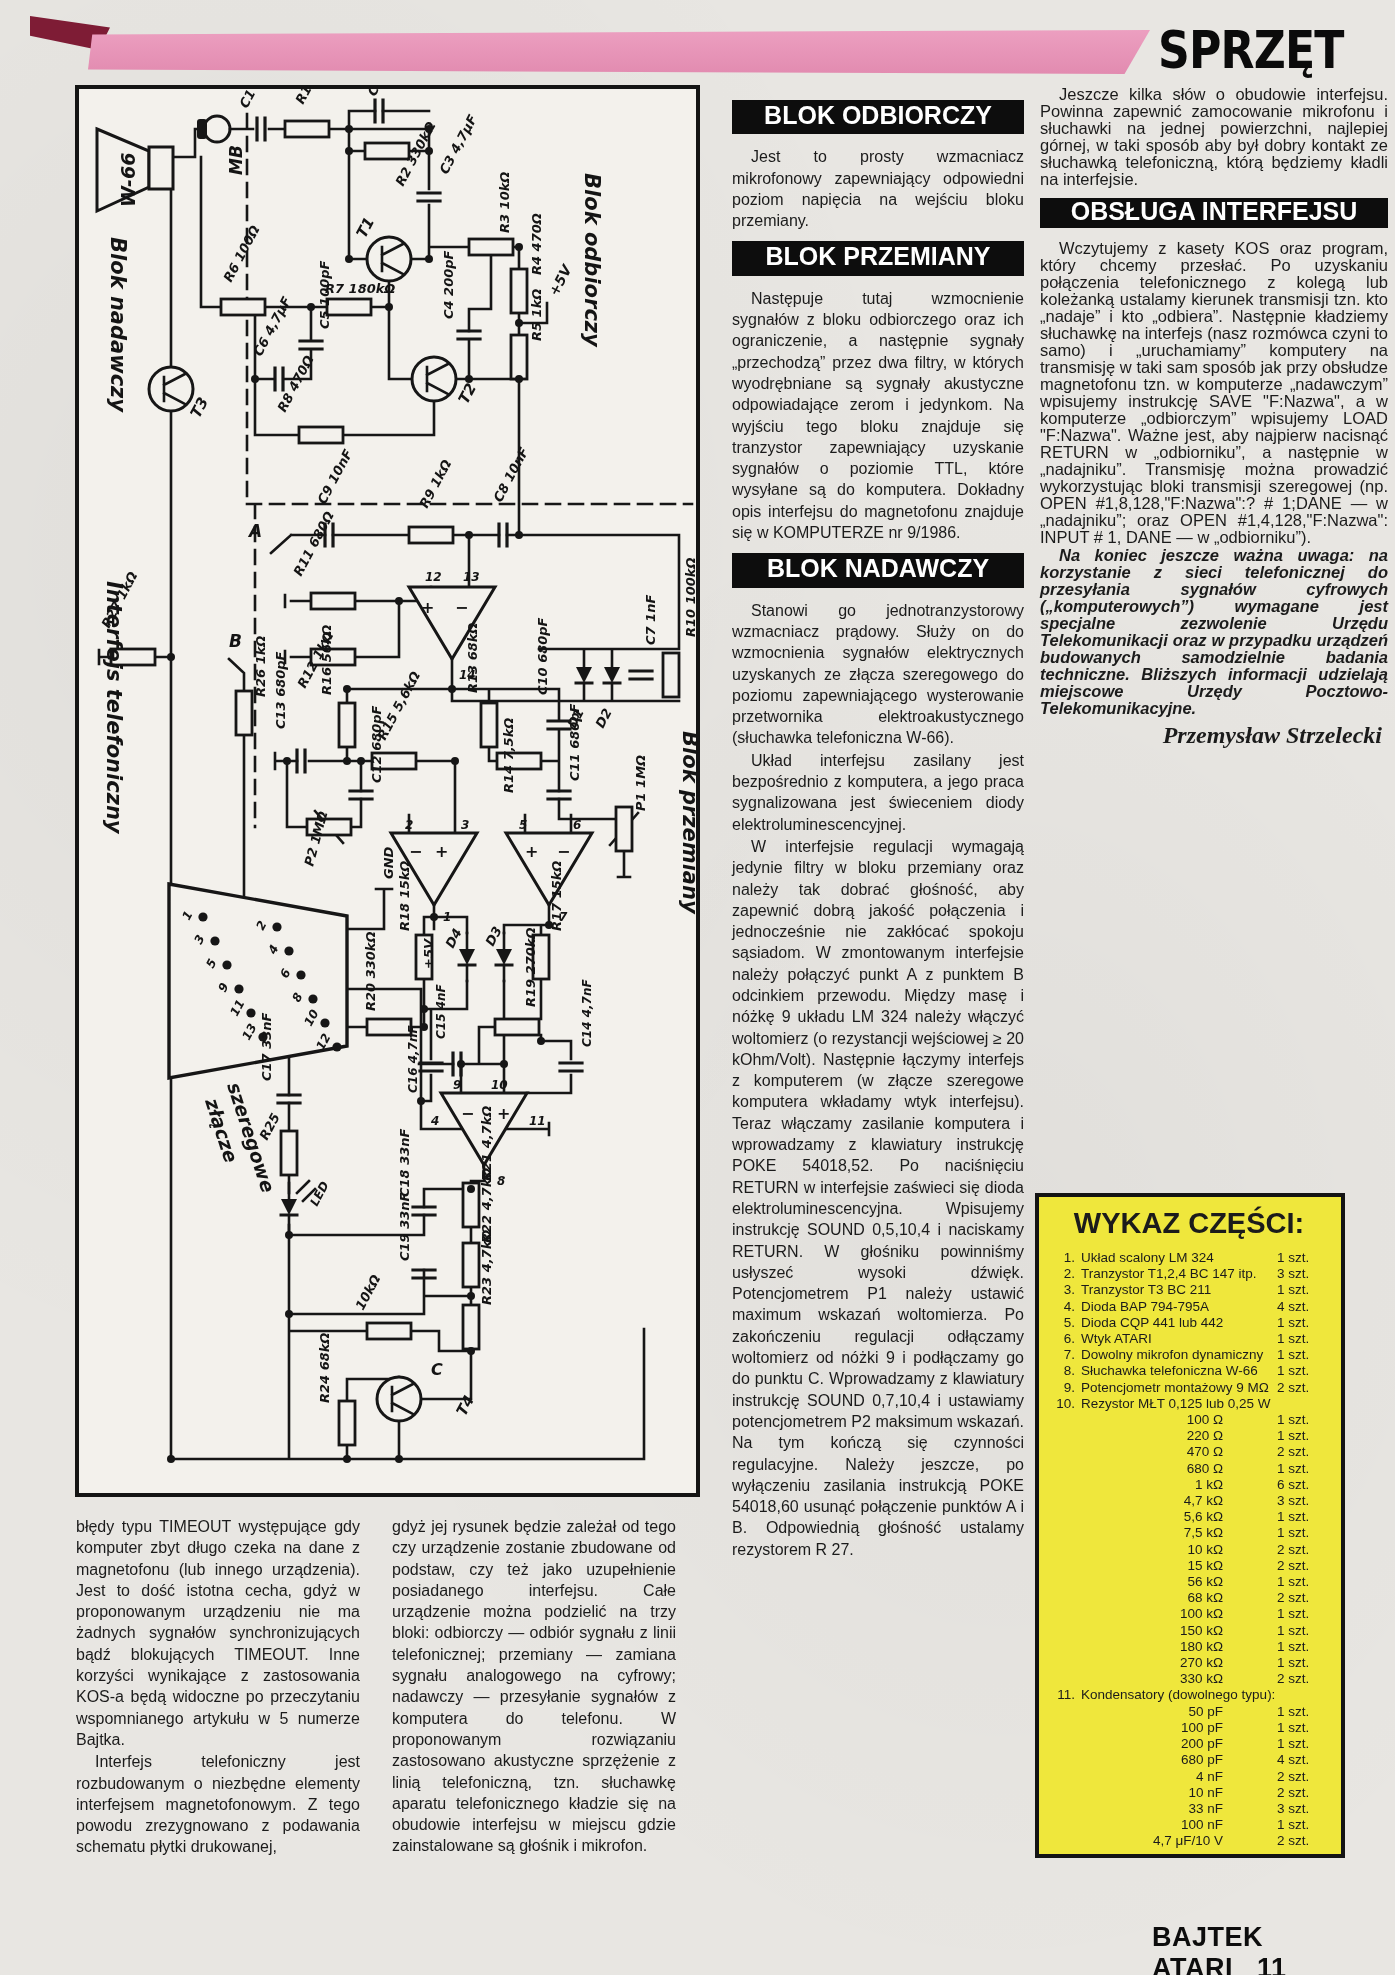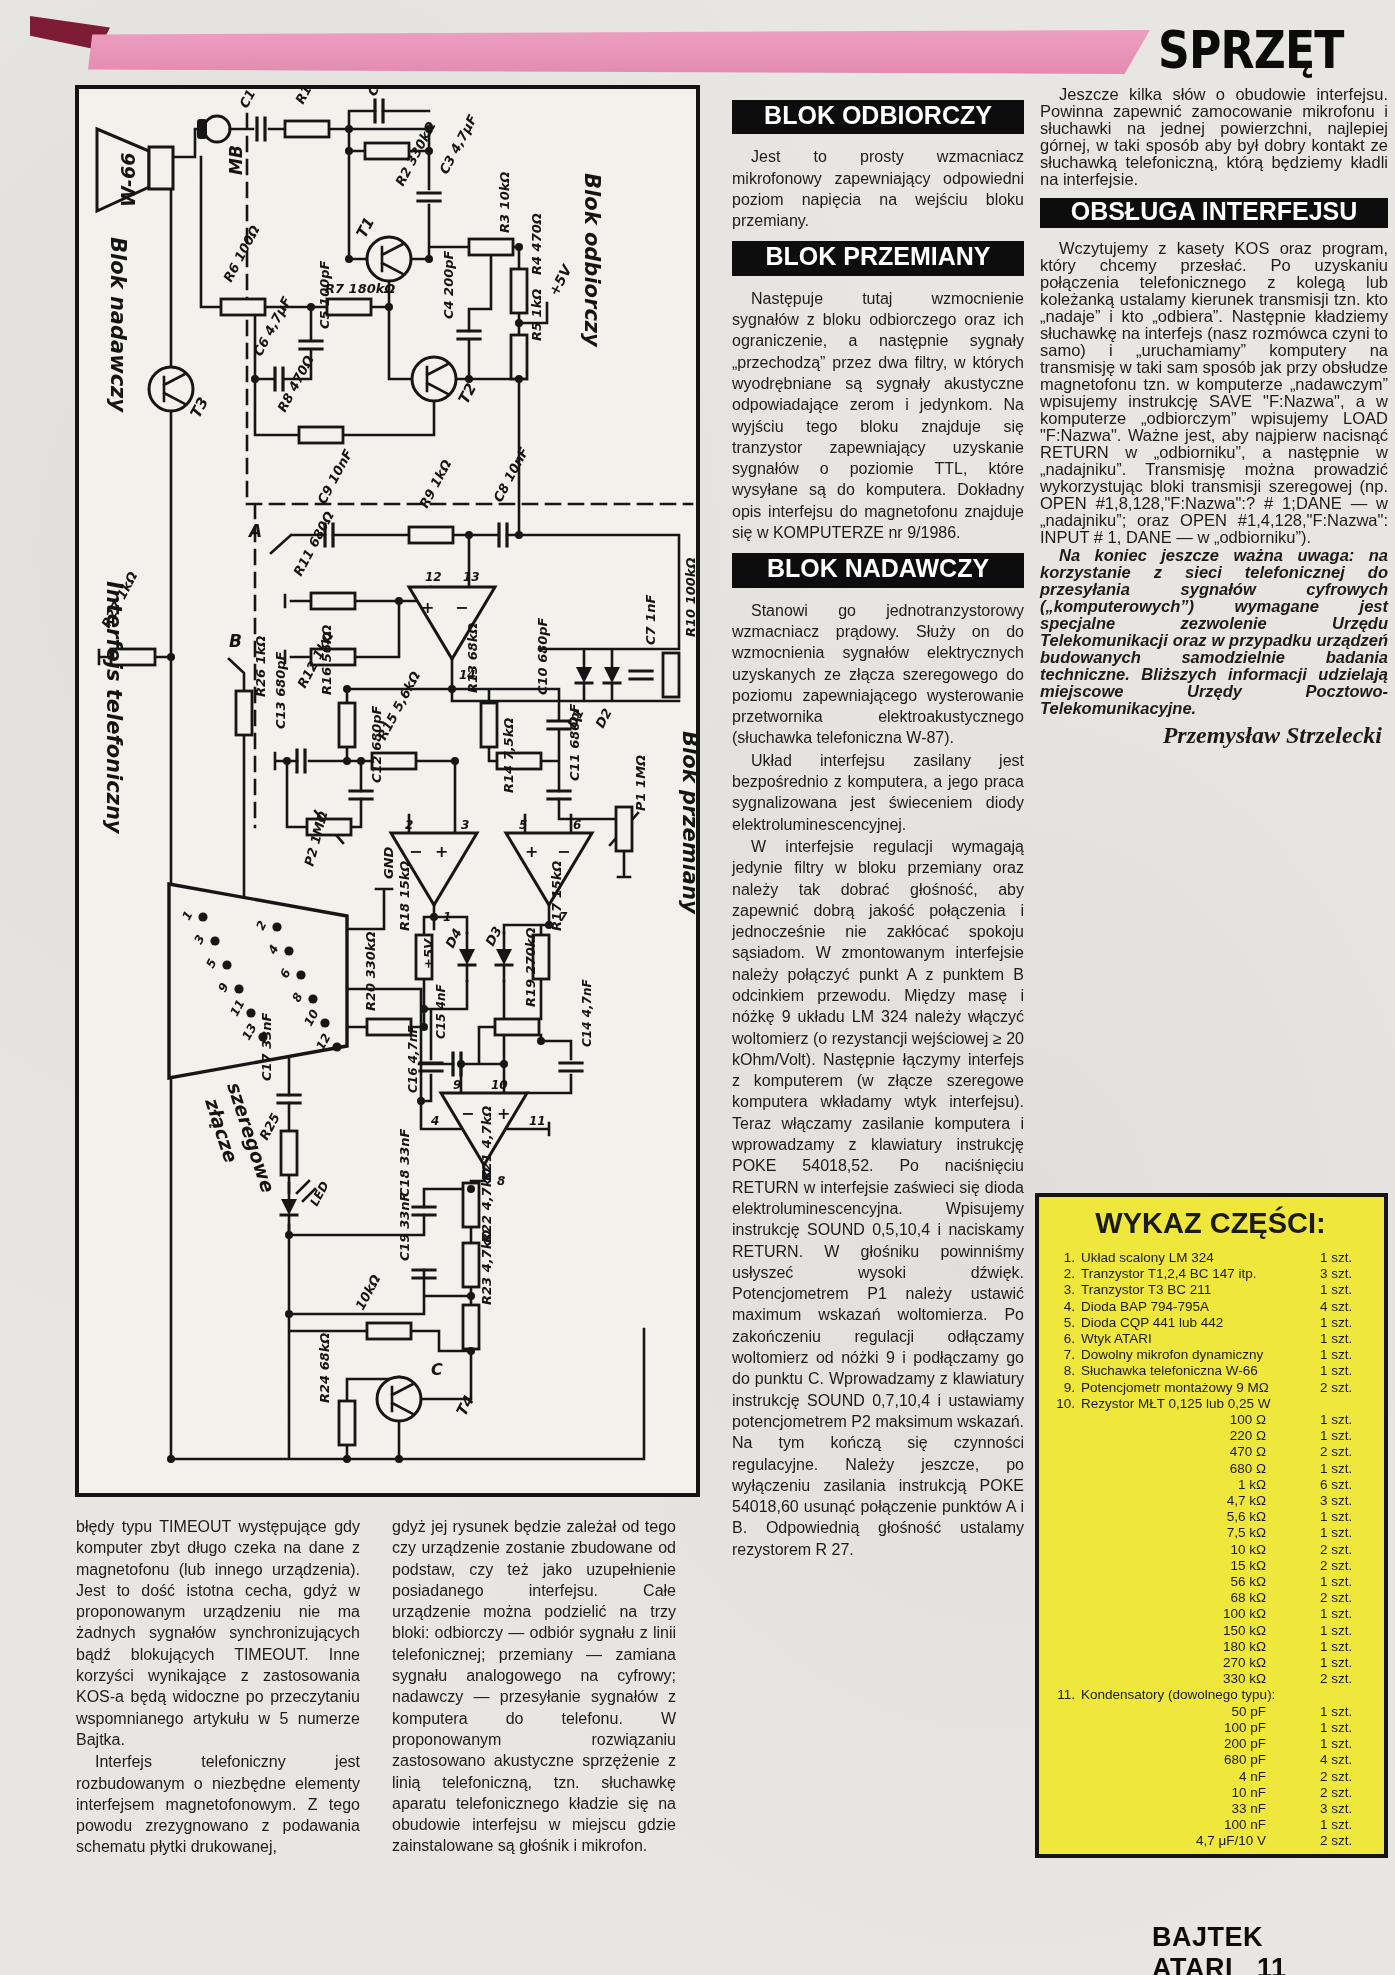--- a/index.html
+++ b/index.html
@@ -23,21 +23,21 @@
   .rcol{position:absolute;left:1040px;top:86px;width:348px;}
   .bodytxt{font-size:16px;line-height:21.3px;text-align:justify;}
   .rcol.bodytxt{font-size:16.5px;line-height:17px;}
   .bodytxt p{margin:0 0 1px 0;}
   p.ind{text-indent:19px;}
   .bar{background:#0d0d0d;color:#ffffff;font-weight:bold;font-size:25px;
     text-align:center;padding:5px 0 8px;margin:10px 0 12px;letter-spacing:0px;}
   .notice{font-weight:bold;font-style:italic;}
   .author{font-family:"Liberation Serif",serif;font-style:italic;font-size:24px;
     text-align:right;margin-top:10px;padding-right:6px;font-weight:bold;}
-  .parts{position:absolute;left:1035px;top:1193px;width:353px;height:665px;
+  .parts{position:absolute;left:1035px;top:1193px;width:310px;height:665px;
     background:#efe73c;border:4px solid #141414;box-sizing:border-box;
     padding:8px 12px 4px 10px;}
   .ptitle{font-size:29px;font-weight:bold;text-align:center;margin:2px 0 10px;}
   .prow{display:flex;font-size:13.5px;line-height:16.2px;}
   .pno{width:26px;text-align:right;padding-right:6px;flex:none;}
   .pname{flex:1;}
   .pqty{width:52px;flex:none;text-align:left;}
   .pval{flex:1;text-align:right;padding-right:54px;}
   .bcol{position:absolute;top:1516px;width:284px;}
   .footer{position:absolute;left:1152px;top:1922px;font-size:27px;font-weight:bold;
@@ -296,21 +296,21 @@
         <text x="244" y="962" fill="#141414" font-family="&quot;DejaVu Sans&quot;,sans-serif" font-size="12" font-style="italic" font-weight="bold" transform="rotate(-62 244 962)">12</text>
       </svg>
   </div>
 
   <div class="mcol bodytxt" id="mcol">
       <div class="bar">BLOK ODBIORCZY</div>
       <p class="ind">Jest to prosty wzmacniacz mikrofonowy zapewniający odpowiedni poziom napięcia na wejściu bloku przemiany.</p>
       <div class="bar">BLOK PRZEMIANY</div>
       <p class="ind">Następuje tutaj wzmocnienie sygnałów z bloku odbiorczego oraz ich ograniczenie, a następnie sygnały „przechodzą” przez dwa filtry, w których wyodrębniane są sygnały akustyczne odpowiadające zerom i jedynkom. Na wyjściu tego bloku znajduje się tranzystor zapewniający uzyskanie sygnałów o poziomie TTL, które wysyłane są do komputera. Dokładny opis interfejsu do magnetofonu znajduje się w KOMPUTERZE nr 9/1986.</p>
       <div class="bar">BLOK NADAWCZY</div>
-      <p class="ind">Stanowi go jednotranzystorowy wzmacniacz prądowy. Służy on do wzmocnienia sygnałów elektrycznych uzyskanych ze złącza szeregowego do poziomu zapewniającego wysterowanie przetwornika elektroakustycznego (słuchawka telefoniczna W-87).</p>
+      <p class="ind">Stanowi go jednotranzystorowy wzmacniacz prądowy. Służy on do wzmocnienia sygnałów elektrycznych uzyskanych ze złącza szeregowego do poziomu zapewniającego wysterowanie przetwornika elektroakustycznego (słuchawka telefoniczna W-66).</p>
       <p class="ind">Układ interfejsu zasilany jest bezpośrednio z komputera, a jego praca sygnalizowana jest świeceniem diody elektroluminescencyjnej.</p>
       <p class="ind">W interfejsie regulacji wymagają jedynie filtry w bloku przemiany oraz należy tak dobrać głośność, aby zapewnić dobrą jakość połączenia i jednocześnie nie zakłócać spokoju sąsiadom. W zmontowanym interfejsie należy połączyć punkt A z punktem B odcinkiem przewodu. Między masę i nóżkę 9 układu LM 324 należy włączyć woltomierz (o rezystancji wejściowej ≥ 20 kOhm/Volt). Następnie łączymy interfejs z komputerem (w złącze szeregowe komputera wkładamy wtyk interfejsu). Teraz włączamy zasilanie komputera i wprowadzamy z klawiatury instrukcję POKE 54018,52. Po naciśnięciu RETURN w interfejsie zaświeci się dioda elektroluminescencyjna. Wpisujemy instrukcję SOUND 0,5,10,4 i naciskamy RETURN. W głośniku powinniśmy usłyszeć wysoki dźwięk. Potencjometrem P1 należy ustawić maximum wskazań woltomierza. Po zakończeniu regulacji odłączamy woltomierz od nóżki 9 i podłączamy go do punktu C. Wprowadzamy z klawiatury instrukcję SOUND 0,7,10,4 i ustawiamy potencjometrem P2 maksimum wskazań. Na tym kończą się czynności regulacyjne. Należy jeszcze, po wyłączeniu zasilania instrukcją POKE 54018,60 usunąć połączenie punktów A i B. Odpowiednią głośność ustalamy rezystorem R 27.</p>
     </div>
 
   <div class="rcol bodytxt">
     <p class="ind">Jeszcze kilka słów o obudowie interfejsu. Powinna zapewnić zamocowanie mikrofonu i słuchawki na jednej powierzchni, najlepiej górnej, w taki sposób aby był dobry kontakt ze słuchawką telefoniczną, którą będziemy kładli na interfejsie.</p>
     <div class="bar">OBSŁUGA INTERFEJSU</div>
     <p class="ind">Wczytujemy z kasety KOS oraz program, który chcemy przesłać. Po uzyskaniu połączenia telefonicznego z kolegą lub koleżanką ustalamy kierunek transmisji tzn. kto „nadaje” i kto „odbiera”. Następnie kładziemy słuchawkę na interfejs (nasz rozmówca czyni to samo) i „uruchamiamy” komputery na transmisję w taki sam sposób jak przy obsłudze magnetofonu tzn. w komputerze „nadawczym” wpisujemy instrukcję SAVE "F:Nazwa", a w komputerze „odbiorczym” wpisujemy LOAD "F:Nazwa". Ważne jest, aby najpierw nacisnąć RETURN w „odbiorniku”, a następnie w „nadajniku”. Transmisję można prowadzić wykorzystując bloki transmisji szeregowej (np. OPEN #1,8,128,"F:Nazwa":? # 1;DANE — w „nadajniku”; oraz OPEN #1,4,128,"F:Nazwa": INPUT # 1, DANE — w „odbiorniku”).</p>
     <p class="ind notice">Na koniec jeszcze ważna uwaga: na korzystanie z sieci telefonicznej do przesyłania sygnałów cyfrowych („komputerowych”) wymagane jest specjalne zezwolenie Urzędu Telekomunikacji oraz w przypadku urządzeń budowanych samodzielnie badania techniczne. Bliższych informacji udzielają miejscowe Urzędy Pocztowo-Telekomunikacyjne.</p>
     <div class="author">Przemysław Strzelecki</div>

